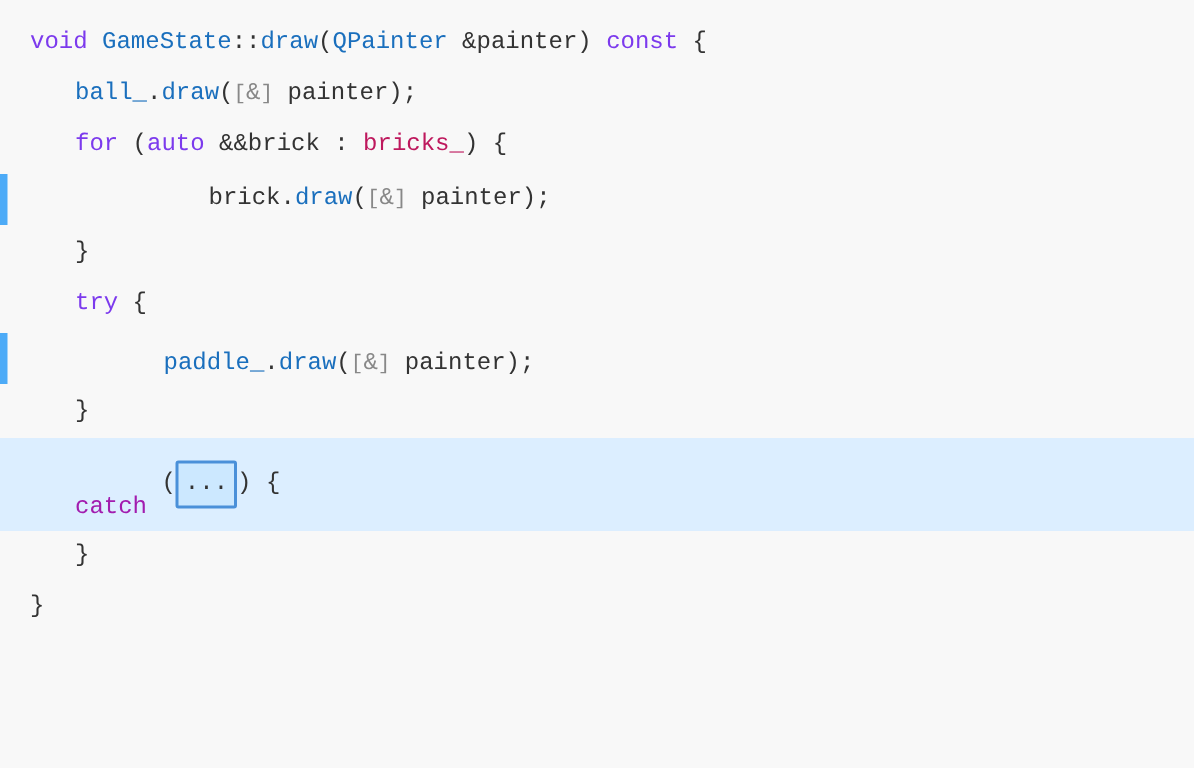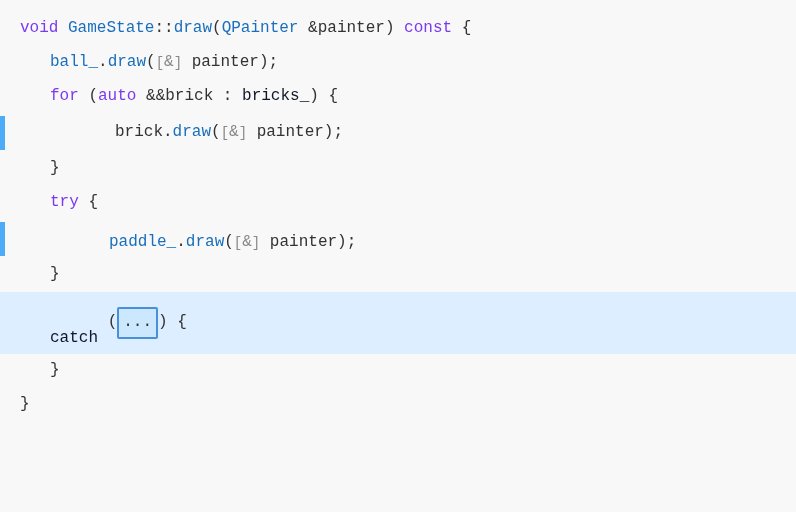--- a/index.html
+++ b/index.html
@@ -54,24 +54,24 @@
 
     .indent1 { padding-left: 50px; justify-content: center; }
     .indent2 { padding-left: 90px; }
 
     
     .kw-void    { color: #7c3aed; } 
     .kw-const   { color: #7c3aed; text-align: center; } 
     .kw-for     { color: #7c3aed; } 
     .kw-auto    { color: #7c3aed; } 
     .kw-try     { color: #7c3aed; } 
-    .kw-catch   { color: #0f172a; margin-top: 32px; } 
+    .kw-catch   { color: #a21caf; margin-top: 32px; } 
     .fn-name    { color: #1a6fbd; } 
     .class-name { color: #1a6fbd; } 
-    .var-name   { color: #0f172a; }
+    .var-name   { color: #be185d; }
     .normal     { color: #333; }
     .lambda-bracket { color: #888; font-size: 14px; }
     .ampersand  { color: #888; }
 
     .catch-highlight {
       background: #cce8ff;
       border: 2px solid #4a90d9;
       border-radius: 2px;
       padding: 1px 4px;
       display: inline-block;
@@ -118,21 +118,21 @@
       <span class="normal">&nbsp;(</span>
       <span class="kw-auto">auto</span>
       <span class="normal">&nbsp;&amp;&amp;</span>
       <span class="normal">brick&nbsp;:&nbsp;</span>
       <span class="var-name">bricks_</span>
       <span class="normal">)&nbsp;{</span>
     </div>
   </div>
 
   <div class="code-line">
-    <div style="display:flex;align-items:stretch;">
+    <div style="display:flex;align-items:stretch;gap:24px;">
       <div class="left-bar"></div>
       <div class="code-text indent2" style="padding-left:110px;">
         <span class="normal">brick.</span>
         <span class="fn-name">draw</span>
         <span class="normal">(</span>
         <span class="lambda-bracket">[</span>
         <span class="ampersand">&amp;</span>
         <span class="lambda-bracket">]</span>
         <span class="normal">&nbsp;painter);</span>
       </div>

